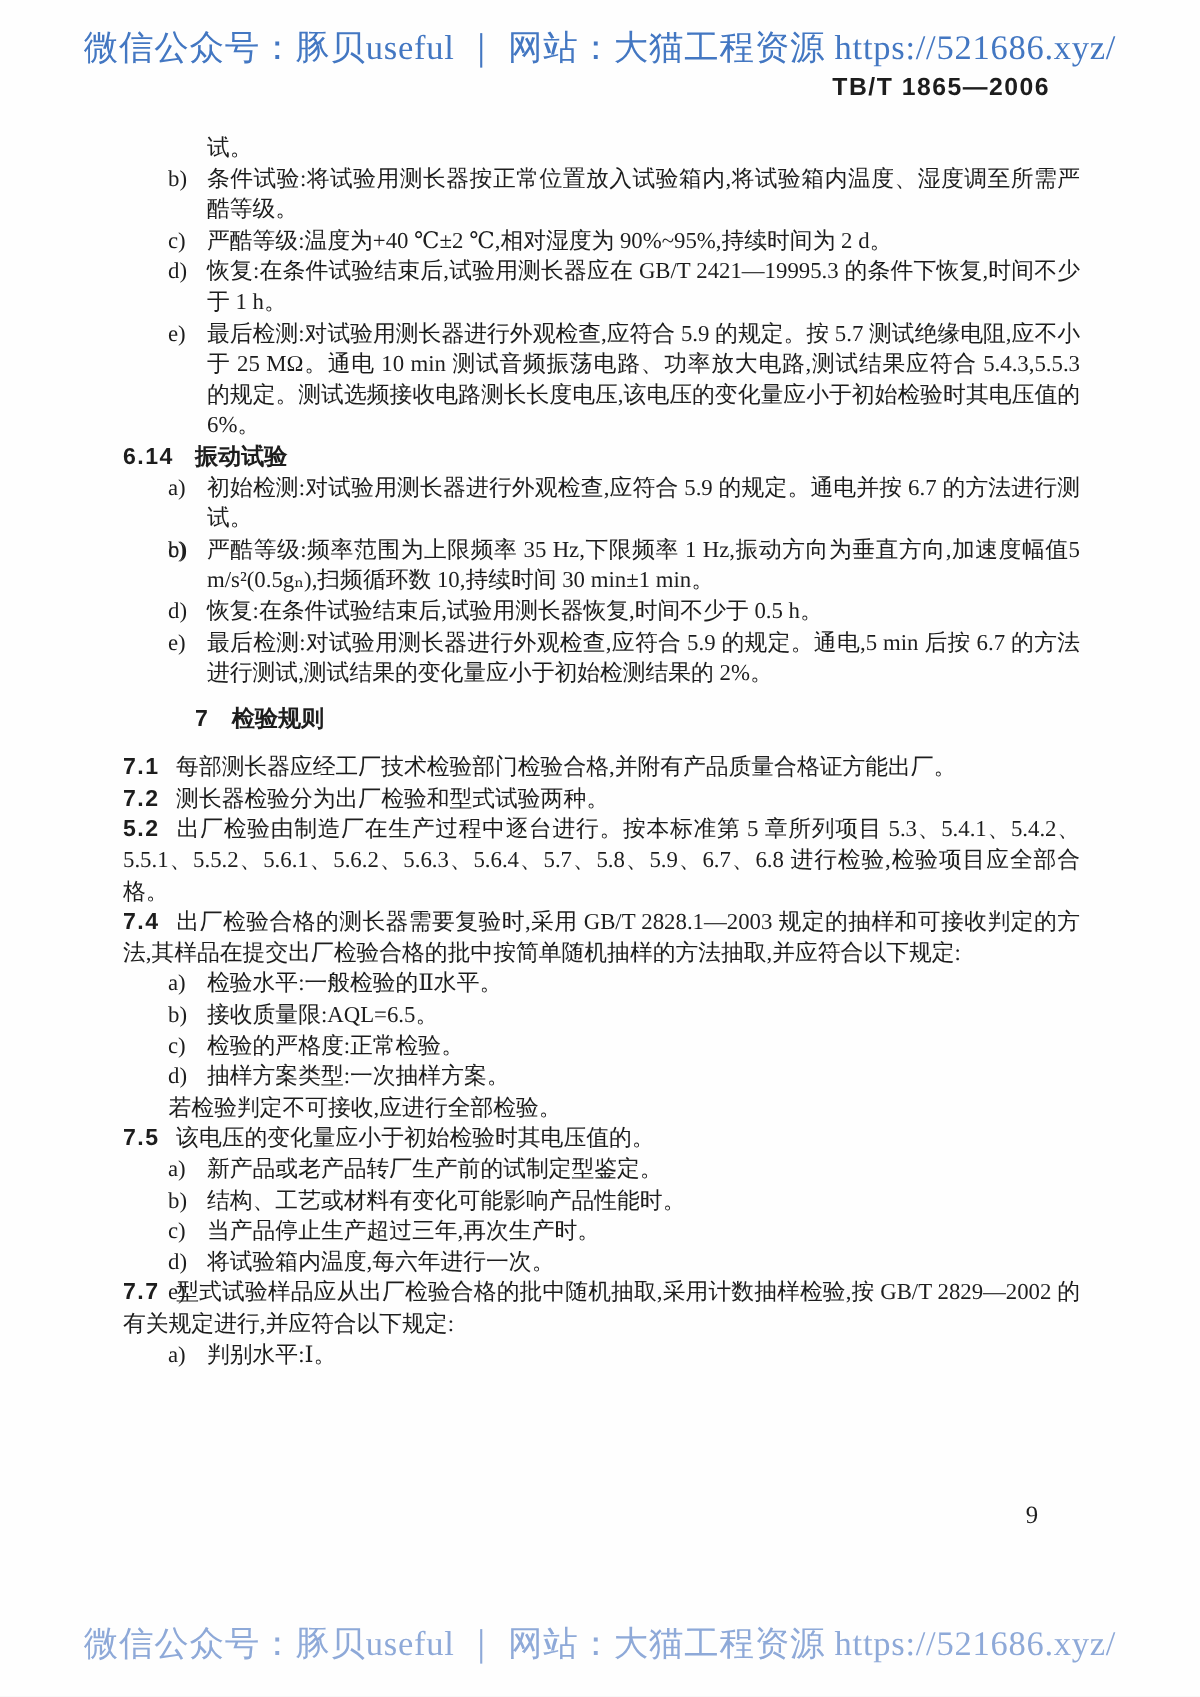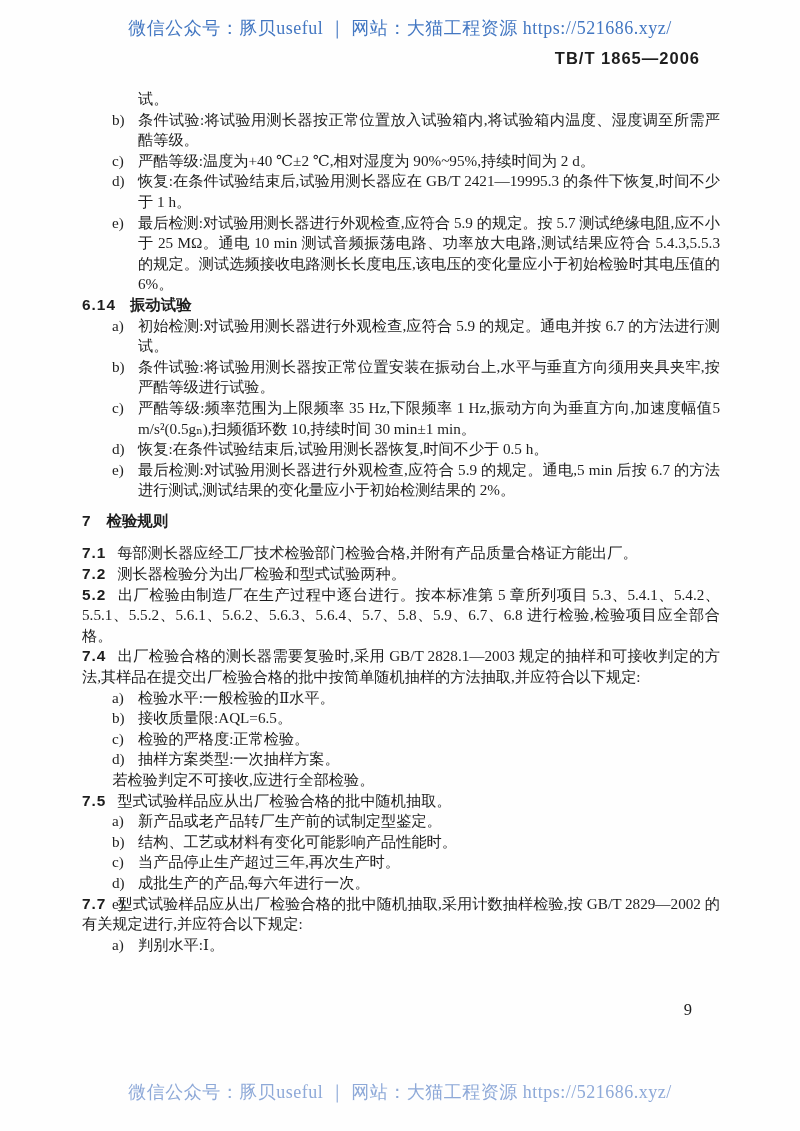--- a/index.html
+++ b/index.html
@@ -12,21 +12,21 @@
     background: #fefefe;
     color: #1d1d1d;
     font-family: "Liberation Serif", "DejaVu Serif", serif;
     overflow: hidden;
   }
   .watermark {
     position: absolute;
     left: 0;
     width: 100%;
     text-align: center;
-    font-size: 18px;
+    font-size: 23px;
     letter-spacing: 0.5px;
     font-family: "Liberation Serif", "DejaVu Serif", serif;
     white-space: nowrap;
   }
   .watermark.top { top: 16px; }
   .watermark.bottom { top: 1080px; }
   .doc-header {
     position: absolute;
     top: 49px;
     right: 100px;
@@ -50,21 +50,21 @@
   .item .label { position: absolute; left: 30px; top: 0; }
   
   .cont { padding-left: 56px; }
   
   .heading, .chapter {
     font-family: "Liberation Sans", "DejaVu Sans", sans-serif;
     font-weight: bold;
     font-size: 15.4px;
   }
   .heading .num { margin-right: 14px; letter-spacing: 1px; }
-  .chapter { margin-top: 10px; margin-bottom: 12px; }
+  .chapter { margin-top: 10px; margin-bottom: 12px; margin-left: 48px; }
   .chapter .num { margin-right: 16px; }
   
   .num-para .num {
     font-family: "Liberation Sans", "DejaVu Sans", sans-serif;
     font-weight: bold;
     font-size: 15.4px;
     letter-spacing: 1px;
     margin-right: 11px;
   }
   
@@ -86,39 +86,39 @@
   <div class="doc-header">TB/T 1865—2006</div>
 
   <div class="content" id="doc-content">
       <div class="blk cont"><span>试。</span></div>
       <div class="blk item"><span class="label">b)</span><span>条件试验:将试验用测长器按正常位置放入试验箱内,将试验箱内温度、湿度调至所需严酷等级。</span></div>
       <div class="blk item"><span class="label">c)</span><span>严酷等级:温度为+40 ℃±2 ℃,相对湿度为 90%~95%,持续时间为 2 d。</span></div>
       <div class="blk item"><span class="label">d)</span><span>恢复:在条件试验结束后,试验用测长器应在 GB/T 2421—19995.3 的条件下恢复,时间不少于 1 h。</span></div>
       <div class="blk item"><span class="label">e)</span><span>最后检测:对试验用测长器进行外观检查,应符合 5.9 的规定。按 5.7 测试绝缘电阻,应不小于 25 MΩ。通电 10 min 测试音频振荡电路、功率放大电路,测试结果应符合 5.4.3,5.5.3 的规定。测试选频接收电路测长长度电压,该电压的变化量应小于初始检验时其电压值的 6%。</span></div>
       <div class="blk heading"><span class="num">6.14</span><span>振动试验</span></div>
       <div class="blk item"><span class="label">a)</span><span>初始检测:对试验用测长器进行外观检查,应符合 5.9 的规定。通电并按 6.7 的方法进行测试。</span></div>
-      <div class="blk item"><span class="label">b)</span><span>条件试验:将试验用测长器按正常位置安装在振动台上,水平与垂直方向须用夹具夹牢,按严酷等级进行试验。</span></div>
+      <div class="blk item"><span class="label">b)</span></div>
       <div class="blk item"><span class="label">c)</span><span>严酷等级:频率范围为上限频率 35 Hz,下限频率 1 Hz,振动方向为垂直方向,加速度幅值5 m/s²(0.5gₙ),扫频循环数 10,持续时间 30 min±1 min。</span></div>
       <div class="blk item"><span class="label">d)</span><span>恢复:在条件试验结束后,试验用测长器恢复,时间不少于 0.5 h。</span></div>
       <div class="blk item"><span class="label">e)</span><span>最后检测:对试验用测长器进行外观检查,应符合 5.9 的规定。通电,5 min 后按 6.7 的方法进行测试,测试结果的变化量应小于初始检测结果的 2%。</span></div>
       <div class="blk chapter"><span class="num">7</span><span>检验规则</span></div>
       <div class="blk num-para"><span class="num">7.1</span><span>每部测长器应经工厂技术检验部门检验合格,并附有产品质量合格证方能出厂。</span></div>
       <div class="blk num-para"><span class="num">7.2</span><span>测长器检验分为出厂检验和型式试验两种。</span></div>
       <div class="blk num-para"><span class="num">5.2</span><span>出厂检验由制造厂在生产过程中逐台进行。按本标准第 5 章所列项目 5.3、5.4.1、5.4.2、5.5.1、5.5.2、5.6.1、5.6.2、5.6.3、5.6.4、5.7、5.8、5.9、6.7、6.8 进行检验,检验项目应全部合格。</span></div>
       <div class="blk num-para"><span class="num">7.4</span><span>出厂检验合格的测长器需要复验时,采用 GB/T 2828.1—2003 规定的抽样和可接收判定的方法,其样品在提交出厂检验合格的批中按简单随机抽样的方法抽取,并应符合以下规定:</span></div>
       <div class="blk item"><span class="label">a)</span><span>检验水平:一般检验的Ⅱ水平。</span></div>
       <div class="blk item"><span class="label">b)</span><span>接收质量限:AQL=6.5。</span></div>
       <div class="blk item"><span class="label">c)</span><span>检验的严格度:正常检验。</span></div>
       <div class="blk item"><span class="label">d)</span><span>抽样方案类型:一次抽样方案。</span></div>
       <div class="blk indent-para"><span>若检验判定不可接收,应进行全部检验。</span></div>
-      <div class="blk num-para"><span class="num">7.5</span><span>型式试验样品应从出厂检验合格的批中随机抽取。</span></div>
+      <div class="blk num-para"><span class="num">7.5</span><span>该电压的变化量应小于初始检验时其电压值的。</span></div>
       <div class="blk item"><span class="label">a)</span><span>新产品或老产品转厂生产前的试制定型鉴定。</span></div>
       <div class="blk item"><span class="label">b)</span><span>结构、工艺或材料有变化可能影响产品性能时。</span></div>
       <div class="blk item"><span class="label">c)</span><span>当产品停止生产超过三年,再次生产时。</span></div>
-      <div class="blk item"><span class="label">d)</span><span>成批生产的产品,每六年进行一次。</span></div>
+      <div class="blk item"><span class="label">d)</span><span>将试验箱内温度,每六年进行一次。</span></div>
       <div class="blk item"><span class="label">e)</span></div>
       <div class="blk num-para"><span class="num">7.7</span><span>型式试验样品应从出厂检验合格的批中随机抽取,采用计数抽样检验,按 GB/T 2829—2002 的有关规定进行,并应符合以下规定:</span></div>
       <div class="blk item"><span class="label">a)</span><span>判别水平:Ⅰ。</span></div>
     </div>
 
   <div class="page-number">9</div>
 
   <div class="watermark bottom" style="color: rgb(142, 169, 216);">微信公众号：豚贝useful ｜ 网站：大猫工程资源 https://521686.xyz/</div>
 
 </div>

